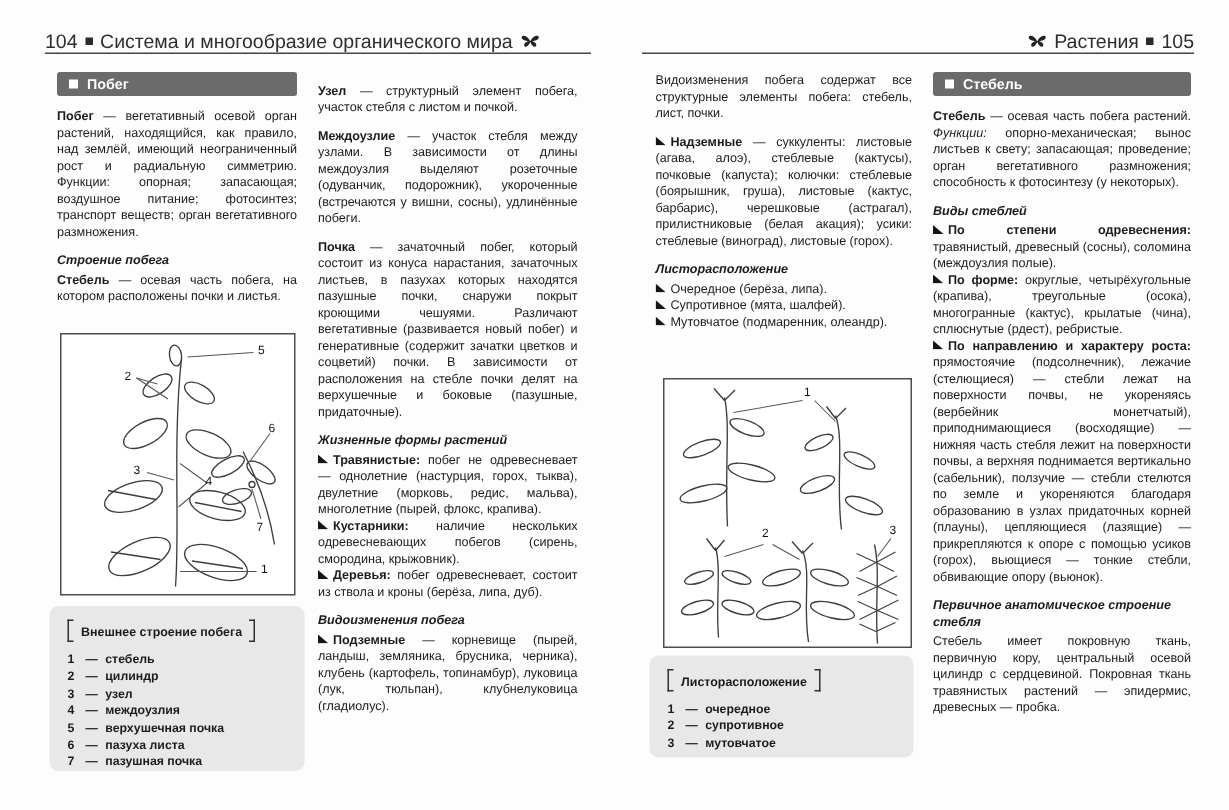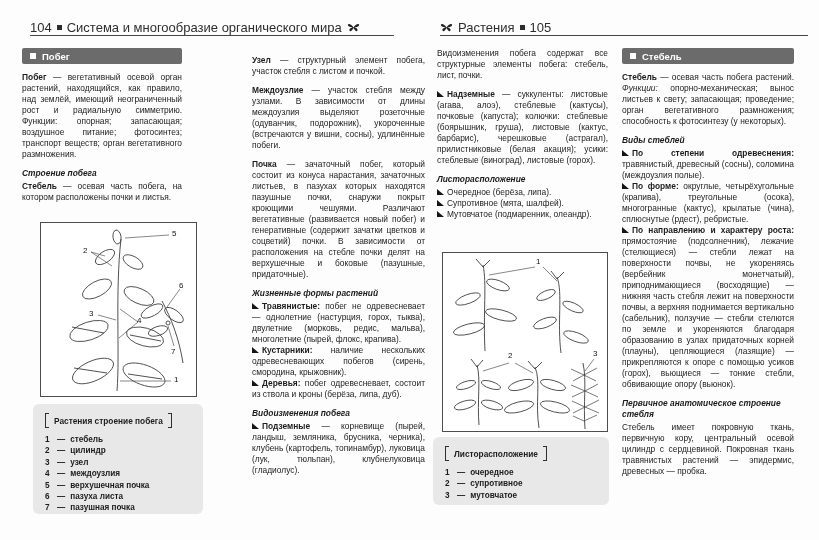--- a/index.html
+++ b/index.html
@@ -1,26 +1,26 @@
 <!DOCTYPE html>
 <html><head>
 <meta charset="utf-8">
 <style>
   * { margin:0; padding:0; box-sizing:border-box; }
   html,body { width:819px; height:540px; background:#fdfdfd; overflow:hidden;
     font-family:"Liberation Sans", sans-serif; color:#1c1c1c; }
   .page-head { position:absolute; top:19px; height:17px; border-bottom:1px solid #454545;
     display:flex; align-items:center; gap:5px; font-size:13px; color:#2e2e2e; }
   #head-left  { left:30px;  width:364px; }
-  #head-right { left:440px; width:368px; justify-content:flex-start; }
+  #head-right { left:428px; width:368px; justify-content:flex-end; }
   .sq { display:inline-block; width:5px; height:5px; background:#2c2c2c; }
   .bfly { display:inline-block; }
   .col { position:absolute; top:48px; font-size:8.4px; line-height:11px; text-align:justify; }
-  #col1 { left:22px;  width:160px; }
-  #col2 { left:212px; width:173px;margin-left:40px; }
+  #col1 { left:38px;  width:160px; }
+  #col2 { left:212px; width:173px; }
   #col3 { left:437px; width:171px; }
   #col4 { left:622px; width:172px; }
   .secbar { height:16px; margin-bottom:8px; background:#6b6b6b; border-radius:2px;
     color:#fff; font-weight:bold; font-size:9.5px; display:flex; align-items:center;
     gap:6px; padding-left:8px; text-align:left; }
   .secbar .wsq { width:6px; height:6px; background:#fff; }
   .para { margin:0 0 8px; }
   .nogap { margin:0; }
   .subh { font-weight:bold; text-align:left; margin:0 0 2px;font-style:italic; }
   .bi { font-weight:bold; font-style:italic; }
@@ -112,21 +112,21 @@
   <span class="fignum" style="left:48px;  top:86px;">3</span>
   <span class="fignum" style="left:96px;  top:93px;">4</span>
   <span class="fignum" style="left:138px; top:58px;">6</span>
   <span class="fignum" style="left:130px; top:124px;">7</span>
   <span class="fignum" style="left:133px; top:152px;">1</span>
 </div>
 
 <div id="legend1" class="legend">
   <div class="lg-title">
     <span class="brk l"></span>
-    <span>Растения строение побега</span>
+    <span>Внешнее строение побега</span>
     <span class="brk r"></span>
   </div>
   <div class="lg-row">
       <span class="n">1</span>
       <span>—</span>
       <span>стебель</span>
     </div>
   <div class="lg-row">
       <span class="n">2</span>
       <span>—</span>

